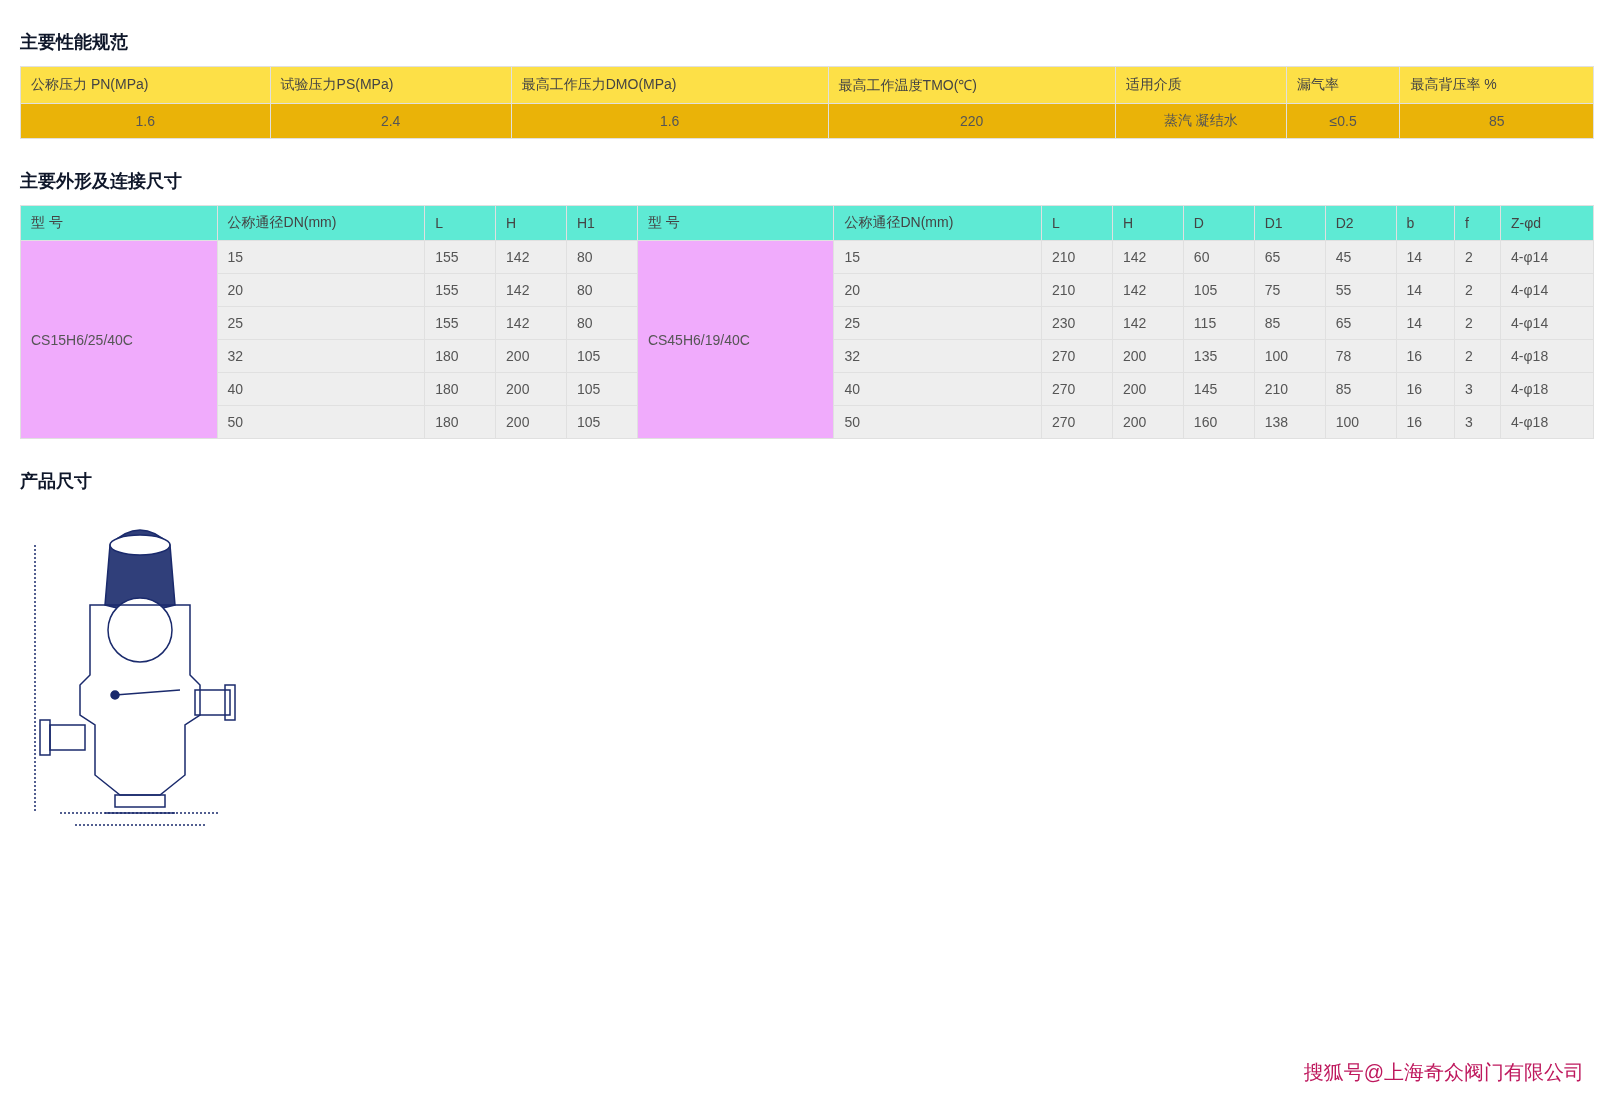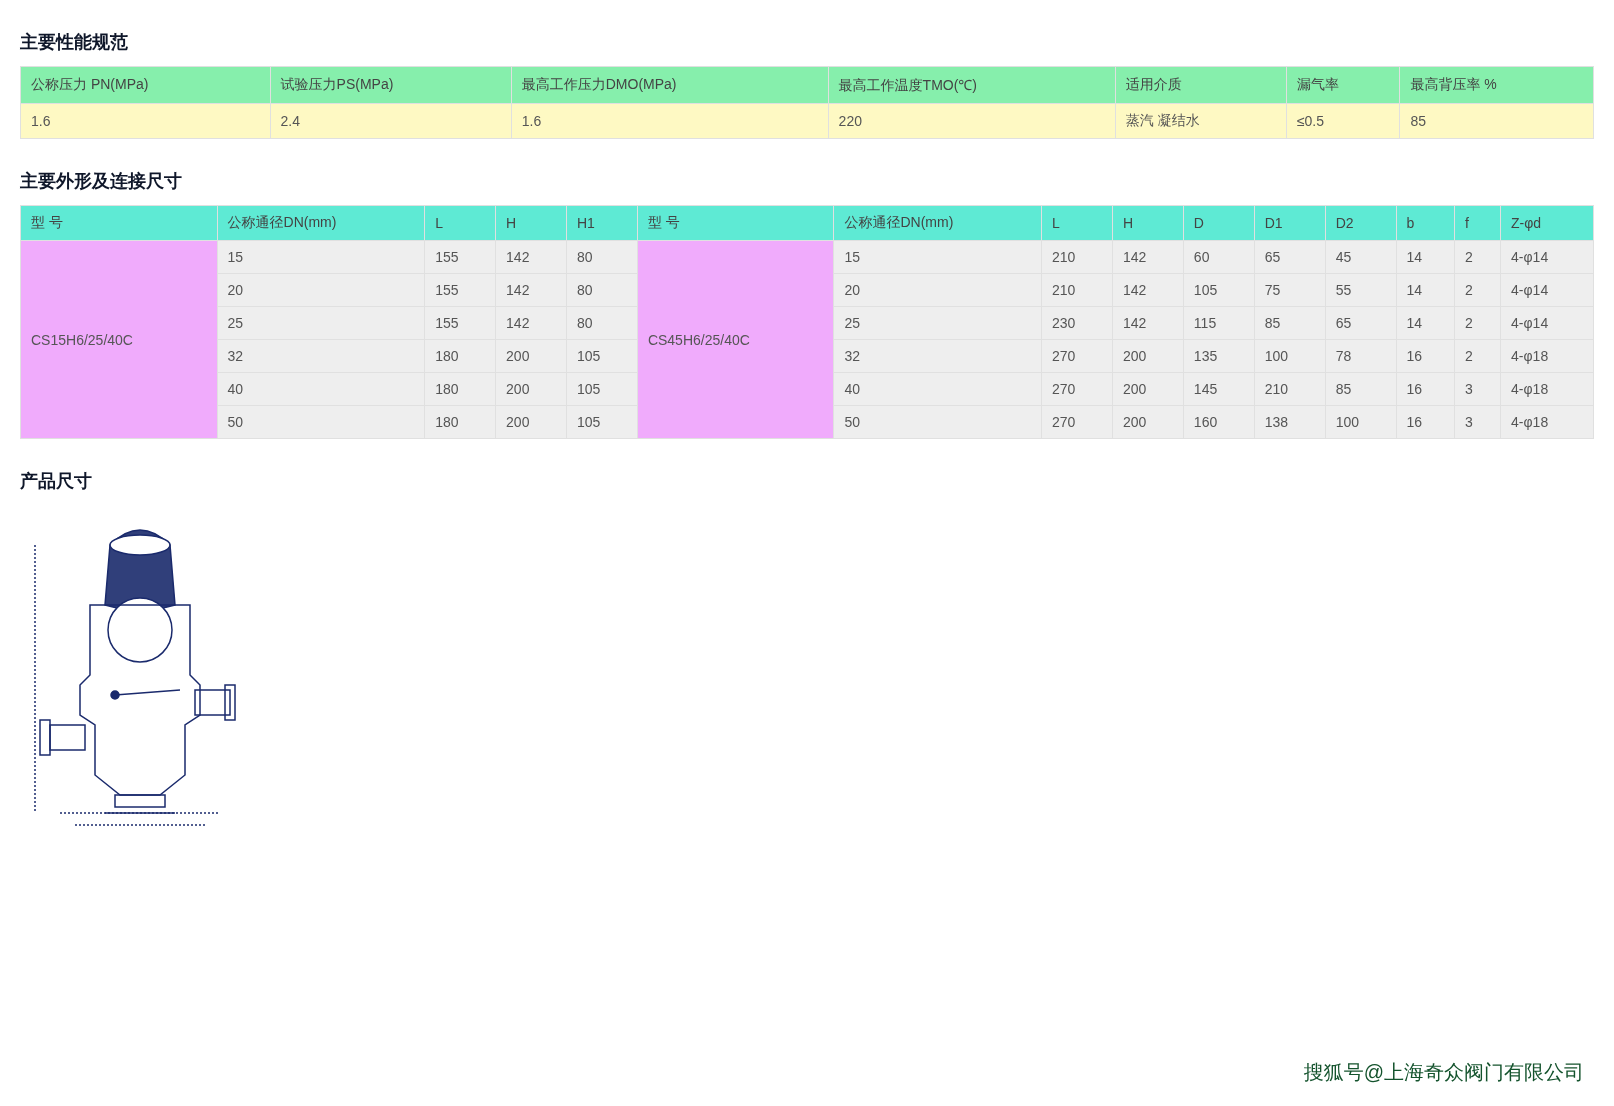--- a/index.html
+++ b/index.html
@@ -28,36 +28,36 @@
     font-weight: normal;
     color: #555;
   }
   th {
     background: #5eead4;
     color: #444;
   }
   td {
     background: #f5f5f5;
   }
-  .spec-table th { background: #86efac; margin-left: 8px; }
-  .spec-table td { background: #fef9c3; }
+  .spec-table th { background: #fde047; margin-left: 8px; }
+  .spec-table td { background: #eab308; text-align: center; }
   .dim-table td { background: #eeeeee; }
   .dim-table td.merged { background: #f0abfc; vertical-align: middle; }
   .diagram {
     width: 240px;
     height: 320px;
     border: none;
     margin-top: 10px;
   }
   .watermark {
     position: fixed;
     bottom: 20px;
     right: 30px;
     font-size: 20px;
-    color: #14532d;
+    color: #be185d;
     text-shadow: 1px 1px 2px #fff, -1px -1px 2px #fff;
     pointer-events: none;
   }
 </style>
 </head>
 <body>
 
 
 
 <h2>主要性能规范</h2>
@@ -105,21 +105,21 @@
     <th>Z-φd</th>
   </tr>
   </tbody>
     <tbody id="dim-body">
       <tr>
         <td rowspan="6" class="merged">CS15H6/25/40C</td>
         <td>15</td>
         <td>155</td>
         <td>142</td>
         <td>80</td>
-        <td rowspan="6" class="merged">CS45H6/25/40C</td>
+        <td rowspan="6" class="merged">CS45H6/19/40C</td>
         <td>15</td>
         <td>210</td>
         <td>142</td>
         <td>60</td>
         <td>65</td>
         <td>45</td>
         <td>14</td>
         <td>2</td>
         <td>4-φ14</td>
       </tr>

